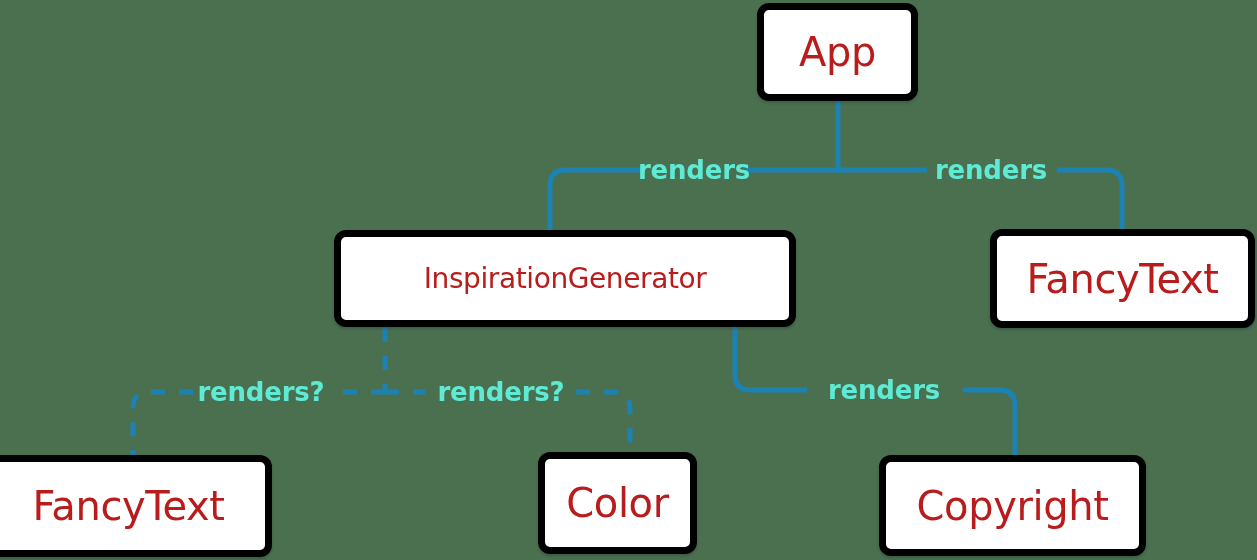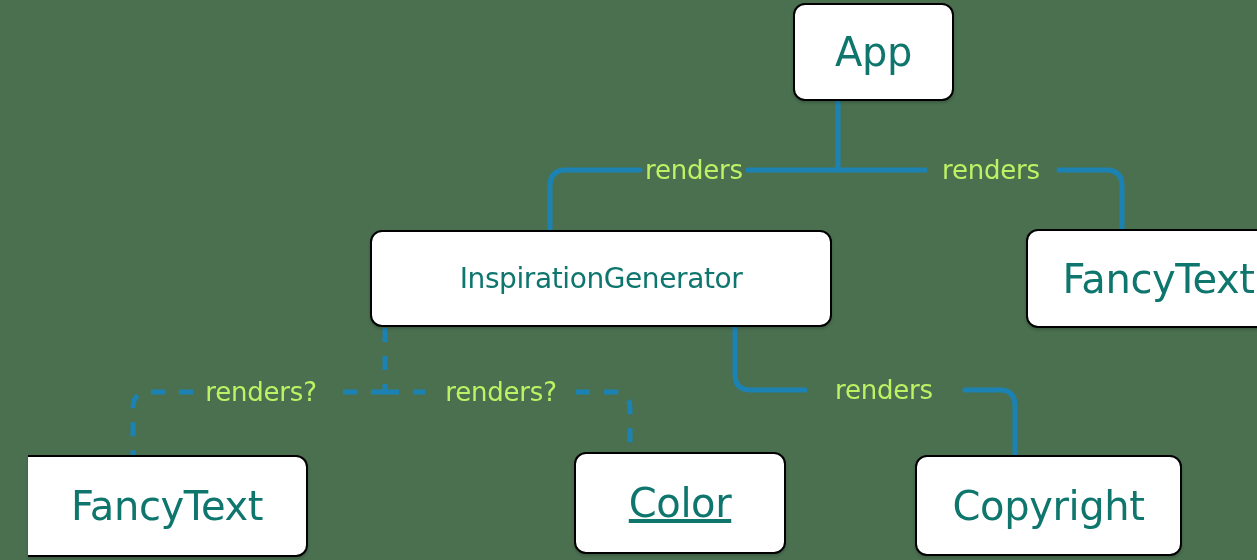--- a/index.html
+++ b/index.html
@@ -20,45 +20,44 @@
     left: 0;
     top: 0;
     width: 1257px;
     height: 560px;
     pointer-events: none;
   }
   .node {
     position: absolute;
     box-sizing: border-box;
     background: #ffffff;
-    border: 2px solid #000000;
+    border: 7px solid #000000;
     border-radius: 12px;
     display: flex;
     align-items: center;
     justify-content: center;
-    color: #0f766e;
+    color: #b91c1c;
     font-size: 40px;
     font-weight: 400;
     letter-spacing: -0.4px;
     white-space: nowrap;
     box-shadow: 0 2px 3px rgba(0,0,0,0.18);
-    margin-left: 36px;
   }
   .node-app       { left: 757px;  top: 3px;   width: 161px; height: 98px;  font-size: 40px; }
   .node-inspgen   { left: 334px;  top: 230px; width: 462px; height: 97px;  font-size: 28px; }
   .node-fancy-tr  { left: 990px;  top: 229px; width: 265px; height: 99px;  font-size: 40px; }
   .node-fancy-bl  { left: -8px;   top: 455px; width: 280px; height: 102px; font-size: 40px; border-left-width: 0; border-top-left-radius: 0; border-bottom-left-radius: 0; }
-  .node-color     { left: 538px;  top: 452px; width: 212px; height: 102px; font-size: 40px; text-decoration: underline; }
+  .node-color     { left: 538px;  top: 452px; width: 159px; height: 102px; font-size: 40px; }
   .node-copyright { left: 879px;  top: 455px; width: 267px; height: 101px; font-size: 40px; }
 
   .edge-label {
     position: absolute;
-    color: #bef264;
+    color: #5eead4;
     font-size: 26px;
-    font-weight: 400;
+    font-weight: 700;
     letter-spacing: -0.2px;
     white-space: nowrap;
     transform: translate(-50%, -50%);
   }
   .lbl-renders-left  { left: 694px; top: 170px; }
   .lbl-renders-right { left: 991px; top: 170px; }
   .lbl-renders-copy  { left: 884px; top: 390px; }
   .lbl-renders-q1    { left: 261px; top: 392px; }
   .lbl-renders-q2    { left: 501px; top: 392px; }
 </style>

